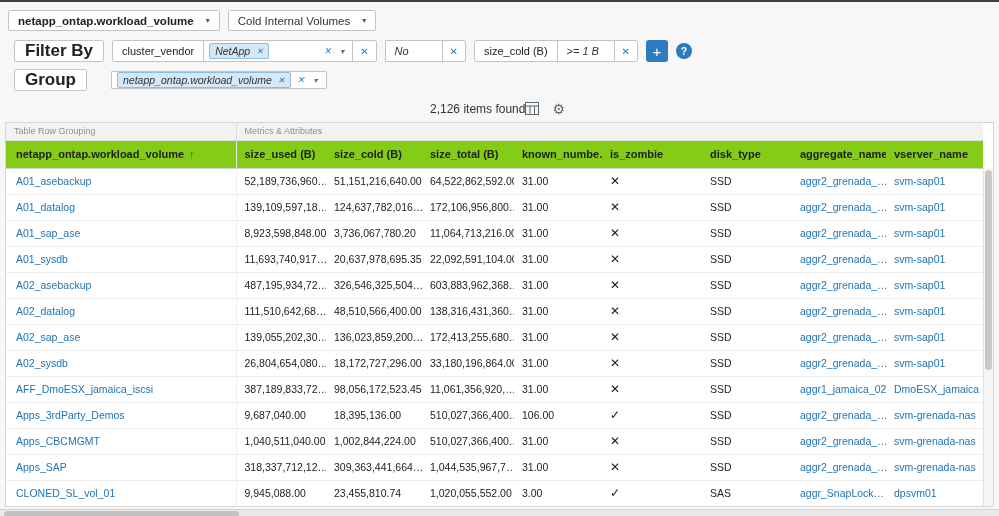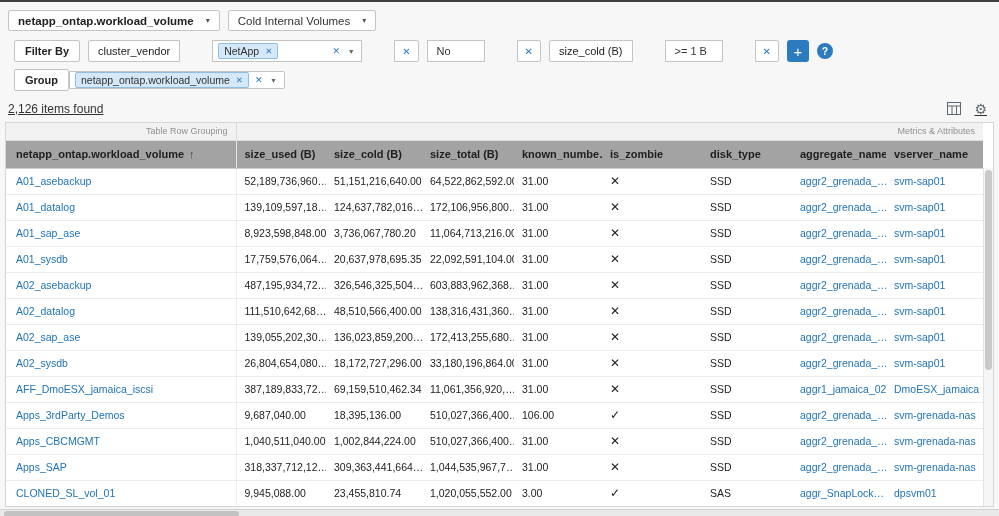--- a/index.html
+++ b/index.html
@@ -14,57 +14,57 @@
   
   .topbar { display:flex; gap:8px; padding:8px 8px 0; }
   .dropdown { display:flex; align-items:center; gap:12px; background:#fff;
     border:1px solid #c4c4c4; border-radius:2px; height:21px; padding:0 9px;
     font-size:11.5px; cursor:pointer; }
   .dropdown.strong .dd-label { font-weight:bold; color:#222; }
   .caret { font-size:8px; color:#555; }
 
   
   .filterbar { display:flex; align-items:center; gap:8px; padding:9px 8px 0 14px; }
-  .groupbar  { display:flex; align-items:center; gap:0; padding:7px 8px 0 14px; }
+  .groupbar  { display:flex; align-items:center; gap:24px; padding:7px 8px 0 14px; }
   .label-box { background:#fff; border:1px solid #c4c4c4; border-radius:2px; height:22px;
-    display:flex; align-items:center; padding:0 10px; font-size:11px; font-weight:bold; color:#222; }
-  .filter { display:flex; align-items:stretch; height:22px;gap:33px; }
+    display:flex; align-items:center; padding:0 10px; font-size:17px; font-weight:bold; color:#222; }
+  .filter { display:flex; align-items:stretch; height:22px; }
   .seg { display:flex; align-items:center; background:#fff; border:1px solid #c4c4c4; font-size:11px; }
   .seg + .seg { margin-left:-1px; }
   .f-field { padding:0 9px; border-radius:2px 0 0 2px; color:#222; }
-  .f-input { padding:0 5px; gap:6px; min-width:150px; }
+  .f-input { padding:0 5px; gap:6px; min-width:150px;font-style:italic; }
   .f-input.plain { min-width:58px; padding:0 9px; }
   .f-remove { padding:0 7px; border-radius:0 2px 2px 0; color:#2b7bbf; font-size:10px; cursor:pointer; }
   .chip { background:#d5e8f7; border:1px solid #8fbcdf; border-radius:2px; padding:0 5px;
     height:16px; display:inline-flex; align-items:center; gap:6px; font-size:10.5px; color:#333; }
   .chip-x { color:#2b7bbf; font-size:8.5px; cursor:pointer; }
   .in-x { color:#2b7bbf; font-size:9px; margin-left:auto; cursor:pointer; }
   .in-caret { color:#666; font-size:8px; padding:0 3px; cursor:pointer; }
   .group-input { min-width:182px; border-radius:0 2px 2px 0; }
   .add-btn { width:22px; height:22px; background:#2b7bbf; color:#fff; border:none; border-radius:3px;
     font-size:15px; line-height:1; cursor:pointer; display:flex; align-items:center; justify-content:center;
     font-family:"Liberation Sans", sans-serif; }
   .help { width:16px; height:16px; border-radius:50%; background:#2b7bbf; color:#fff; font-size:10.5px;
     font-weight:bold; display:flex; align-items:center; justify-content:center; cursor:pointer; }
 
   
-  .results { display:flex; justify-content:space-between; align-items:center; padding:10px 12px 6px 8px; height:31px;text-decoration:underline; }
+  .results { display:flex; justify-content:center; align-items:center; padding:10px 12px 6px 8px; height:31px; }
   .count { font-size:12px; color:#333; }
   .r-icons { display:flex; align-items:center; gap:13px; color:#5c6770; }
   .ricon { cursor:pointer; font-size:14px; line-height:1; }
   .ricon svg { display:block; }
 
   
   .table-wrap { position:relative; margin:0 5px; background:#fff; border:1px solid #d6d6d6; height:385px; overflow:hidden; }
   table { border-collapse:collapse; table-layout:fixed; width:calc(100% - 10px); }
-  .grp-row th { background:#f2f2f2; color:#909090; font-weight:normal; font-size:9px; text-align:right;
+  .grp-row th { background:#f2f2f2; color:#909090; font-weight:normal; font-size:9px; text-align:left;
     padding:0 8px; border-bottom:1px solid #e0e0e0; height:17px; white-space:nowrap; overflow:hidden; }
   .grp-row th.left { border-right:1px solid #dcdcdc; }
   .hdr-row th { text-align:left; font-size:11px; font-weight:bold; color:#1e1e1e; padding:0 8px;
-    border-bottom:1px solid #cfcfcf; white-space:nowrap; overflow:hidden; height:28px; cursor:pointer; background:#a3a3a3; }
+    border-bottom:1px solid #cfcfcf; white-space:nowrap; overflow:hidden; height:28px; cursor:pointer; background:#84cc16; }
   .hdr-row th.c0 { border-right:1px solid #e4e4e4; padding-left:10px; }
   .sort { margin-left:5px; color:#444; font-weight:normal; font-size:11px; }
   tbody td { font-size:10.5px; padding:0 8px; height:26px; border-bottom:1px solid #ececec;
     white-space:nowrap; overflow:hidden; color:#222; }
   tbody td.c0 { border-right:1px solid #efefef; padding-left:10px;margin-top:20px; }
   .cell-link { color:#2274b5; cursor:pointer; }
   .glyph { font-size:12px; color:#222; }
 
   .vscroll { position:absolute; top:45px; right:0; bottom:0; width:10px; background:#f6f6f6; border-left:1px solid #e3e3e3; }
   .vthumb { position:absolute; top:2px; left:1px; width:7px; height:200px; background:#c9c9c9; border-radius:4px; }
@@ -211,21 +211,21 @@
             <td class="c2"><span>3,736,067,780.20</span></td>
             <td class="c3"><span>11,064,713,216.00</span></td>
             <td class="c4"><span>31.00</span></td>
             <td class="c5"><span class="glyph">✕</span></td>
             <td class="c6"><span>SSD</span></td>
             <td class="c7"><span class="cell-link">aggr2_grenada_…</span></td>
             <td class="c8"><span class="cell-link">svm-sap01</span></td>
           </tr>
           <tr>
             <td class="c0"><span class="cell-link">A01_sysdb</span></td>
-            <td class="c1"><span>17,759,576,064…</span></td>
+            <td class="c1"><span>11,693,740,917…</span></td>
             <td class="c2"><span>20,637,978,695.35</span></td>
             <td class="c3"><span>22,092,591,104.00</span></td>
             <td class="c4"><span>31.00</span></td>
             <td class="c5"><span class="glyph">✕</span></td>
             <td class="c6"><span>SSD</span></td>
             <td class="c7"><span class="cell-link">aggr2_grenada_…</span></td>
             <td class="c8"><span class="cell-link">svm-sap01</span></td>
           </tr>
           <tr>
             <td class="c0"><span class="cell-link">A02_asebackup</span></td>
@@ -267,21 +267,21 @@
             <td class="c3"><span>33,180,196,864.00</span></td>
             <td class="c4"><span>31.00</span></td>
             <td class="c5"><span class="glyph">✕</span></td>
             <td class="c6"><span>SSD</span></td>
             <td class="c7"><span class="cell-link">aggr2_grenada_…</span></td>
             <td class="c8"><span class="cell-link">svm-sap01</span></td>
           </tr>
           <tr>
             <td class="c0"><span class="cell-link">AFF_DmoESX_jamaica_iscsi</span></td>
             <td class="c1"><span>387,189,833,72…</span></td>
-            <td class="c2"><span>69,159,510,462.34</span></td>
+            <td class="c2"><span>98,056,172,523.45</span></td>
             <td class="c3"><span>11,061,356,920,…</span></td>
             <td class="c4"><span>31.00</span></td>
             <td class="c5"><span class="glyph">✕</span></td>
             <td class="c6"><span>SSD</span></td>
             <td class="c7"><span class="cell-link">aggr1_jamaica_02</span></td>
             <td class="c8"><span class="cell-link">DmoESX_jamaica</span></td>
           </tr>
           <tr>
             <td class="c0"><span class="cell-link">Apps_3rdParty_Demos</span></td>
             <td class="c1"><span>9,687,040.00</span></td>

